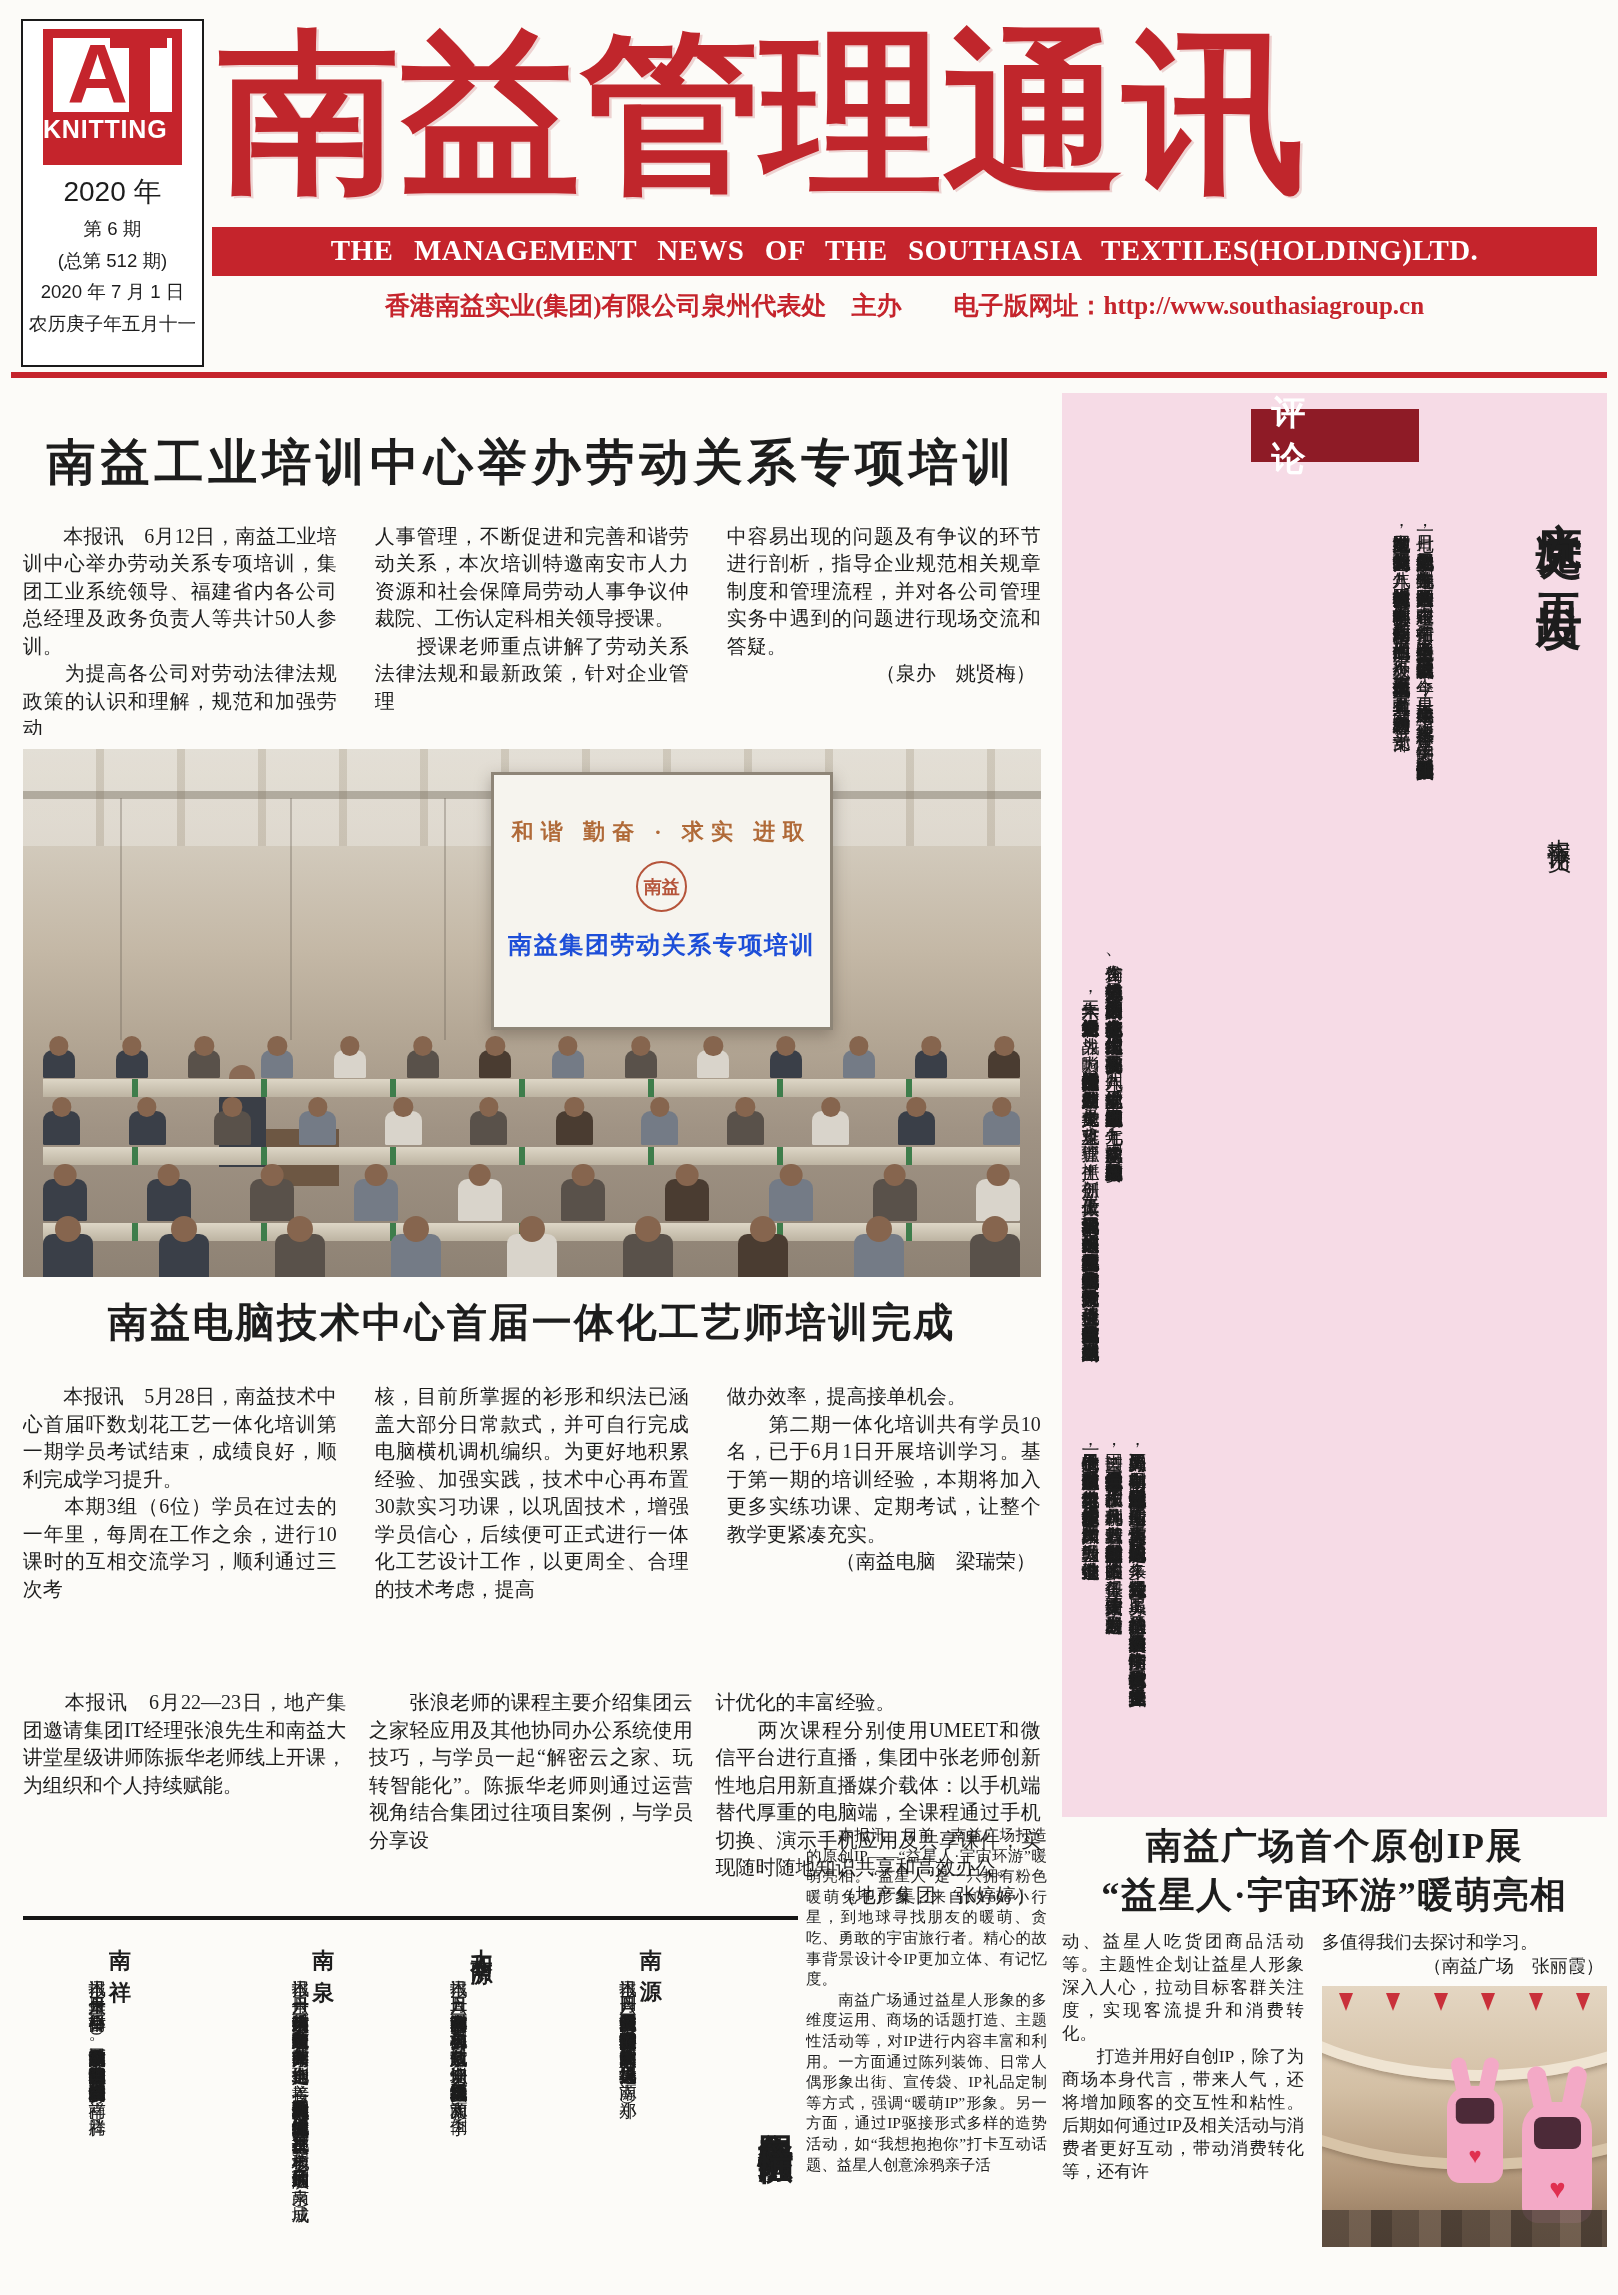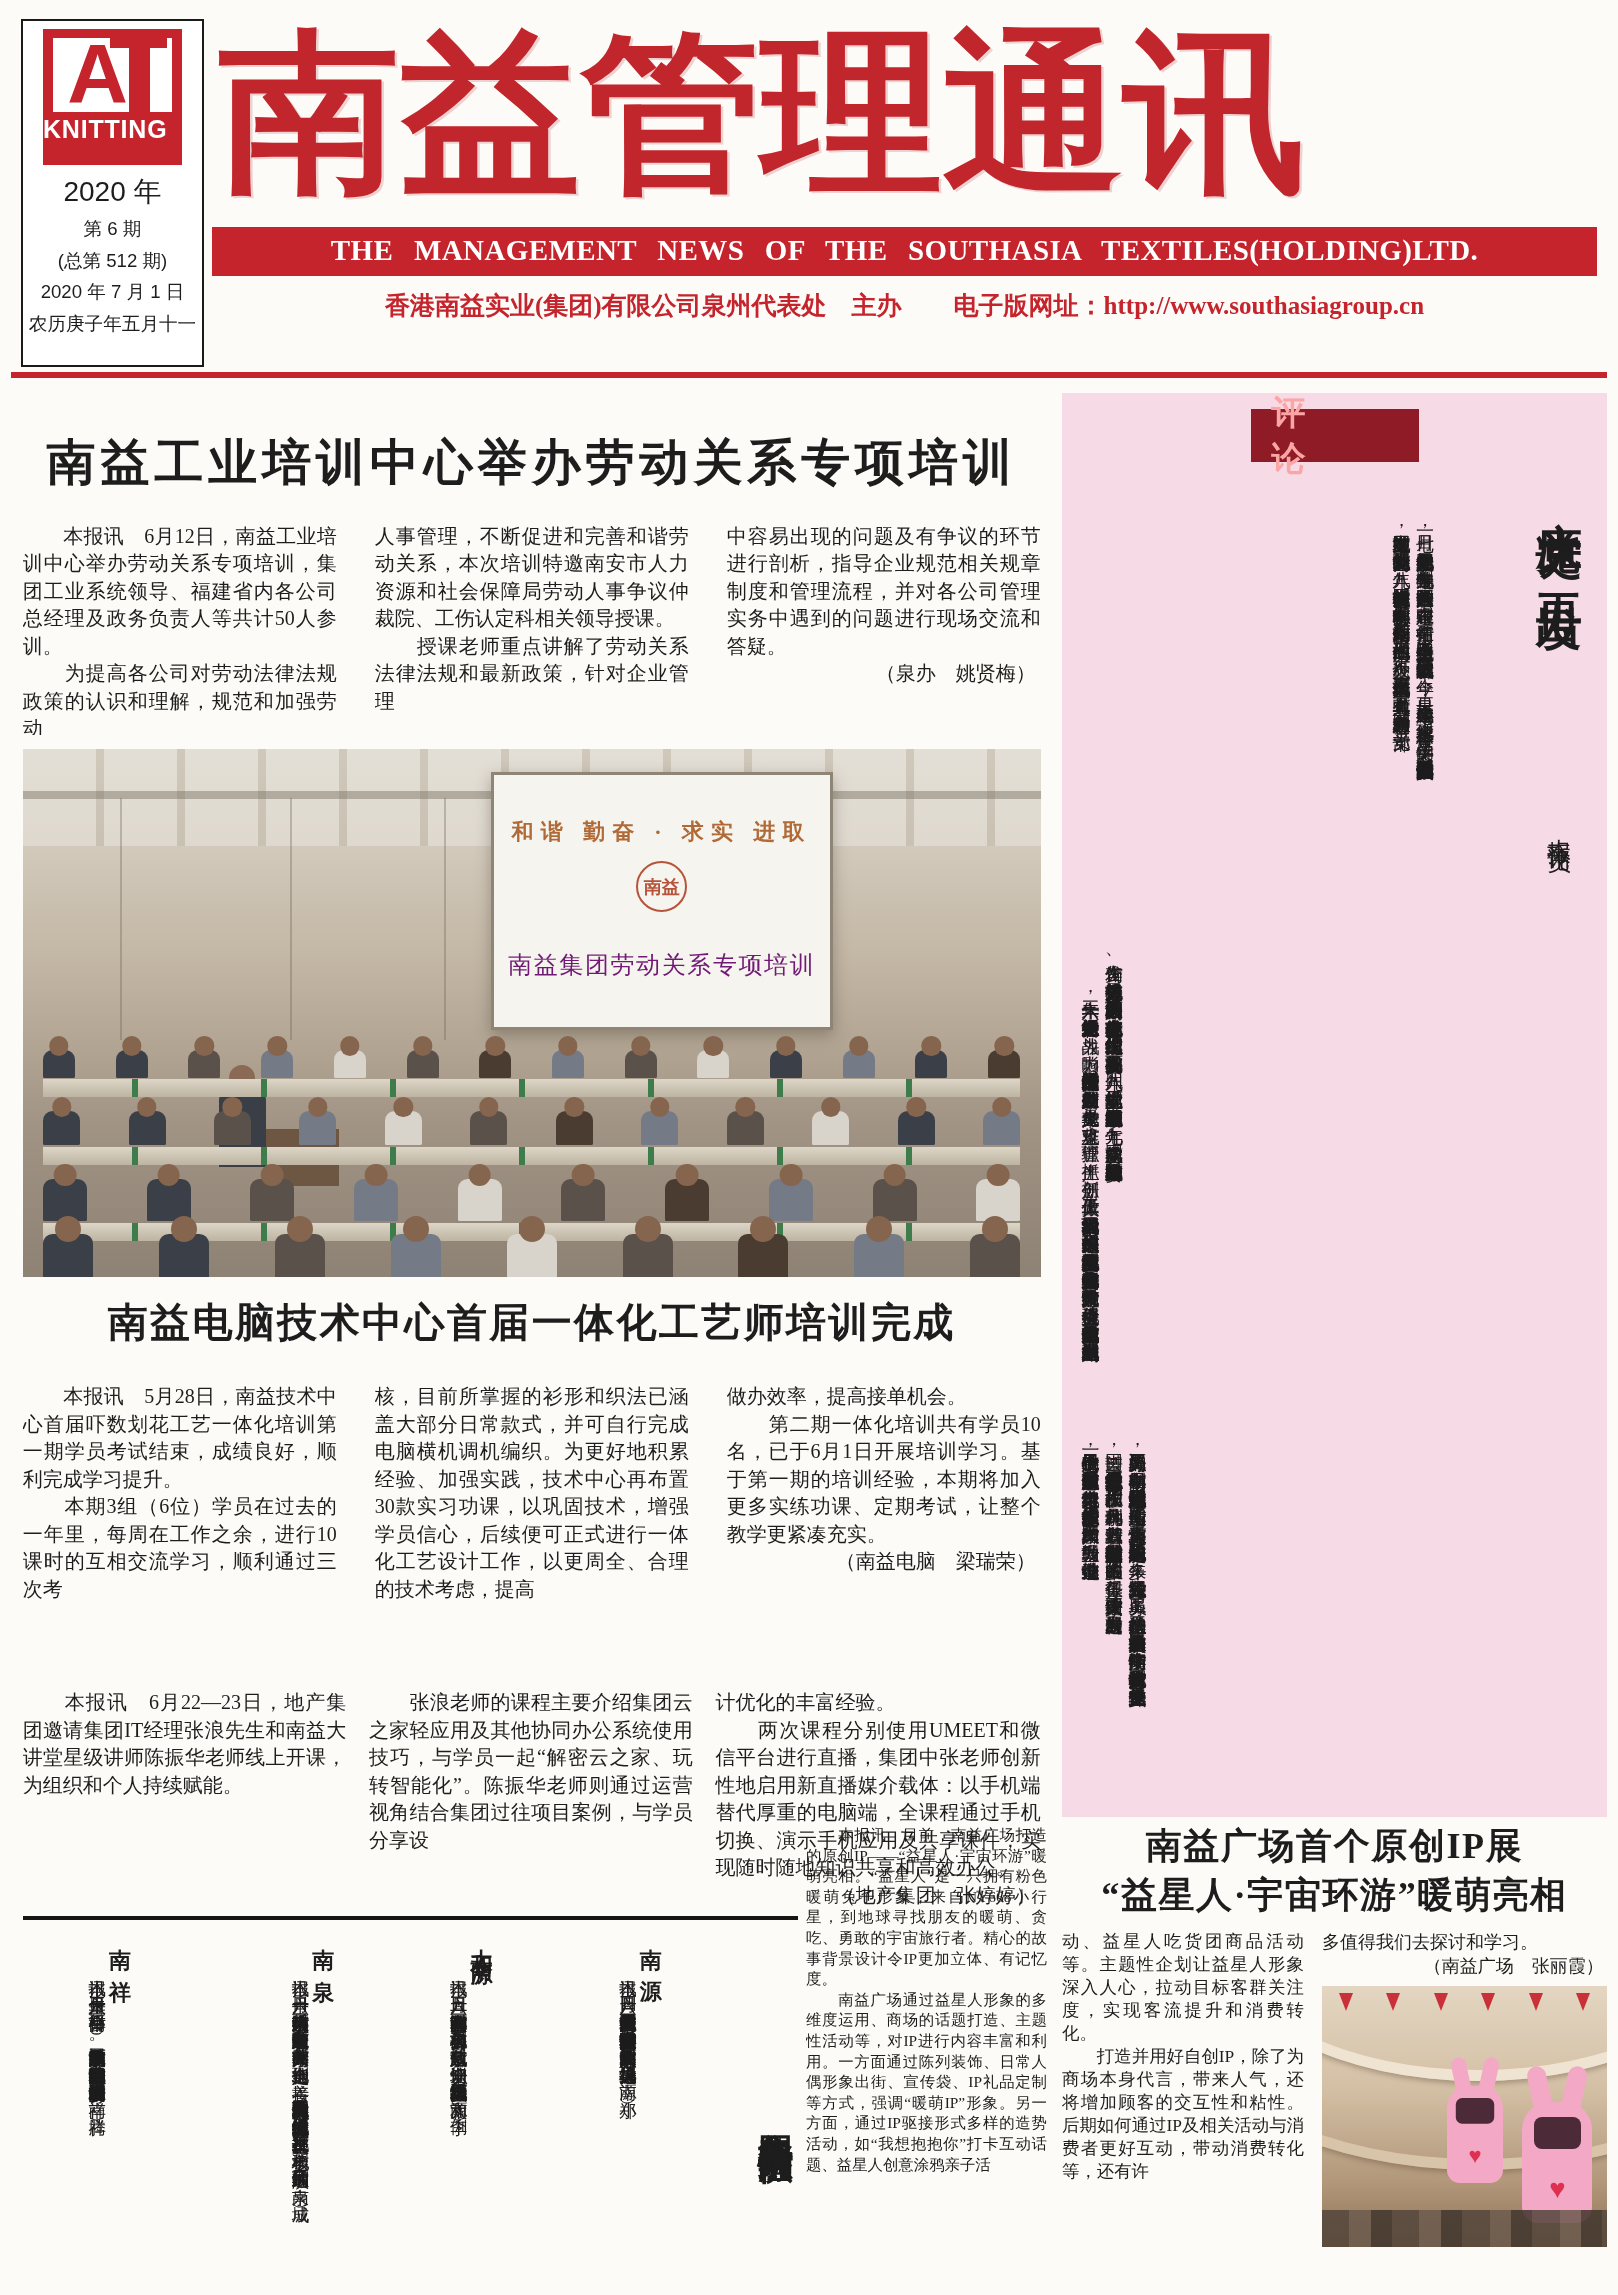--- a/index.html
+++ b/index.html
@@ -43,21 +43,21 @@
   .p1-ceiling{position:absolute;top:0;left:0;right:0;height:97px;
       background:repeating-linear-gradient(90deg,rgba(255,255,255,.55) 0 73px,rgba(160,150,135,.35) 73px 81px);
       opacity:.5;}
   .p1-beam{position:absolute;top:42px;left:0;right:0;height:8px;background:rgba(120,110,96,.45);}
   .p1-wallline{position:absolute;top:49px;bottom:45%;width:2.4px;background:rgba(110,100,88,.35);}
   .p1-screen{position:absolute;left:468px;top:22.7px;width:336px;height:252px;background:#f6f4ee;
              border:3.2px solid #8e8577;box-shadow:0 4.9px 14.6px rgba(60,50,40,.35);text-align:center;}
   .p1-motto{margin-top:42px;font-size:22px;letter-spacing:7.3px;color:#b06a38;font-weight:bold;}
   .p1-logo{width:47px;height:47px;border:2.4px solid #b5543a;border-radius:50%;margin:14.6px auto 0;
            display:flex;align-items:center;justify-content:center;color:#b5543a;font-weight:bold;font-size:18px;font-family:"Liberation Sans",sans-serif;}
-  .p1-title{margin-top:37px;font-size:24px;font-weight:normal;color:#701a75;letter-spacing:1.6px;}
+  .p1-title{margin-top:17px;font-size:24px;font-weight:bold;color:#1d4ed8;letter-spacing:1.6px;}
   .p1-speaker{position:absolute;left:196px;top:340px;width:47px;height:78px;background:#3a3e46;border-radius:11.3px 11.3px 0 0;}
   .p1-speaker::after{content:"";position:absolute;top:-24px;left:50%;transform:translateX(-50%);width:26px;height:26px;border-radius:50%;background:#8a6a55;}
   .p1-podium{position:absolute;left:243px;top:380px;width:73px;height:57px;background:#6d5743;}
   .p1-table{position:absolute;left:2%;right:2%;height:18px;background:linear-gradient(#ddd6c6,#bdb4a2);}
   .p1-table::before{content:"";position:absolute;inset:0;
       background:repeating-linear-gradient(90deg,transparent 0 89px,#3e7d4b 89px 95px,transparent 95px 129px);}
   .p1-row{position:absolute;left:2%;right:2%;display:flex;justify-content:space-between;}
   .p1-row i{position:relative;display:block;background:#3a3f48;border-radius:9.7px 9.7px 1.6px 1.6px;}
   .p1-row i::after{content:"";position:absolute;top:-13.8px;left:50%;transform:translateX(-50%);width:19.4px;height:19.4px;border-radius:50%;background:#86654e;}
   .p1-row i:nth-child(3n){background:#59514a;} .p1-row i:nth-child(4n){background:#747b86;}
@@ -68,21 +68,21 @@
 
   .a-head2{margin-top:18px;font-size:40px;font-weight:900;text-align:center;letter-spacing:2.4px;}
   .a3-wrap{display:flex;margin-top:21px;column-gap:22.7px;height:257px;overflow:hidden;}
   .a3-left{width:670px;}
   .a-head3{font-size:39px;font-weight:900;letter-spacing:3.2px;text-align:center;margin-bottom:14.6px;}
   .a3-cols{display:grid;grid-template-columns:1fr 1fr;column-gap:22.7px;height:194px;overflow:hidden;}
   .a3-right{flex:1;overflow:hidden;}
 
   
   .comment{position:absolute;top:393px;left:1062px;width:545px;height:1424px;background:#f6dbe6;overflow:hidden;}
-  .c-label{width:168px;height:53px;background:#8e1b26;color:#fca5a5;margin:16px auto 0;
+  .c-label{width:168px;height:53px;background:#8e1b26;color:#ffffff;margin:16px auto 0;
            display:flex;align-items:center;justify-content:center;font-size:34px;font-weight:bold;letter-spacing:21px;padding-left:21px;box-sizing:border-box;}
   .c-top{display:flex;flex-direction:row-reverse;margin-top:22.7px;padding:0 16px;height:439px;}
   .c-titlecol{width:155px;writing-mode:vertical-rl;}
   .c-title{font-size:46px;font-weight:900;letter-spacing:6.5px;line-height:1.4;}
   .c-byline{font-size:23.5px;margin-top:241px;margin-right:13px;letter-spacing:3.2px;}
   .c-band{writing-mode:vertical-rl;font-size:18px;line-height:23.5px;text-align:justify;white-space:pre-line;overflow:hidden;}
   .band1{flex:1;height:439px;}
   .band2{height:424px;margin:27.5px 16px 0;}
   .band3{height:424px;margin:29px 16px 0;}
 

